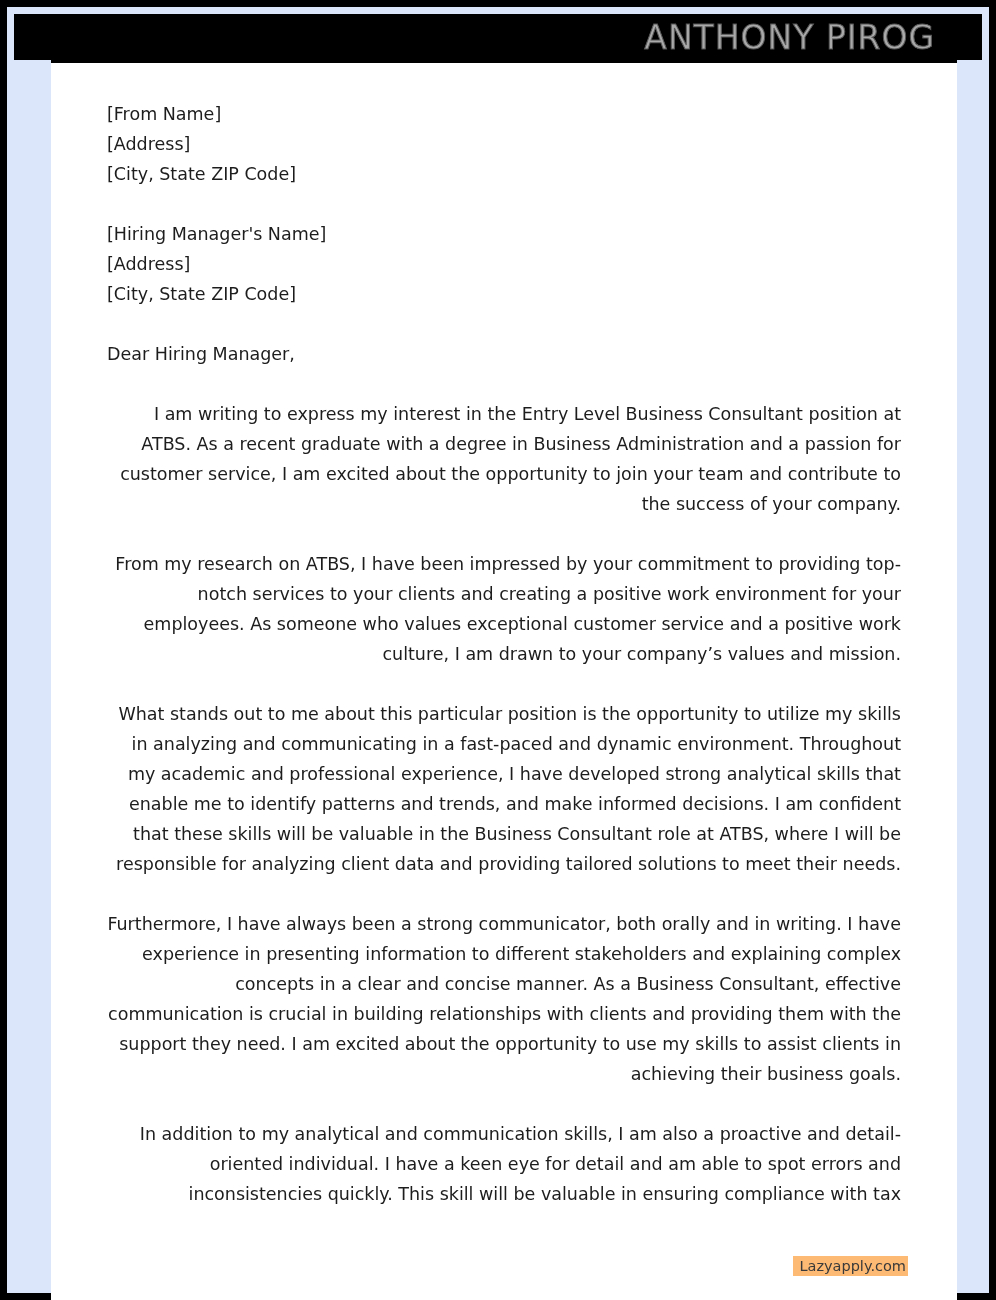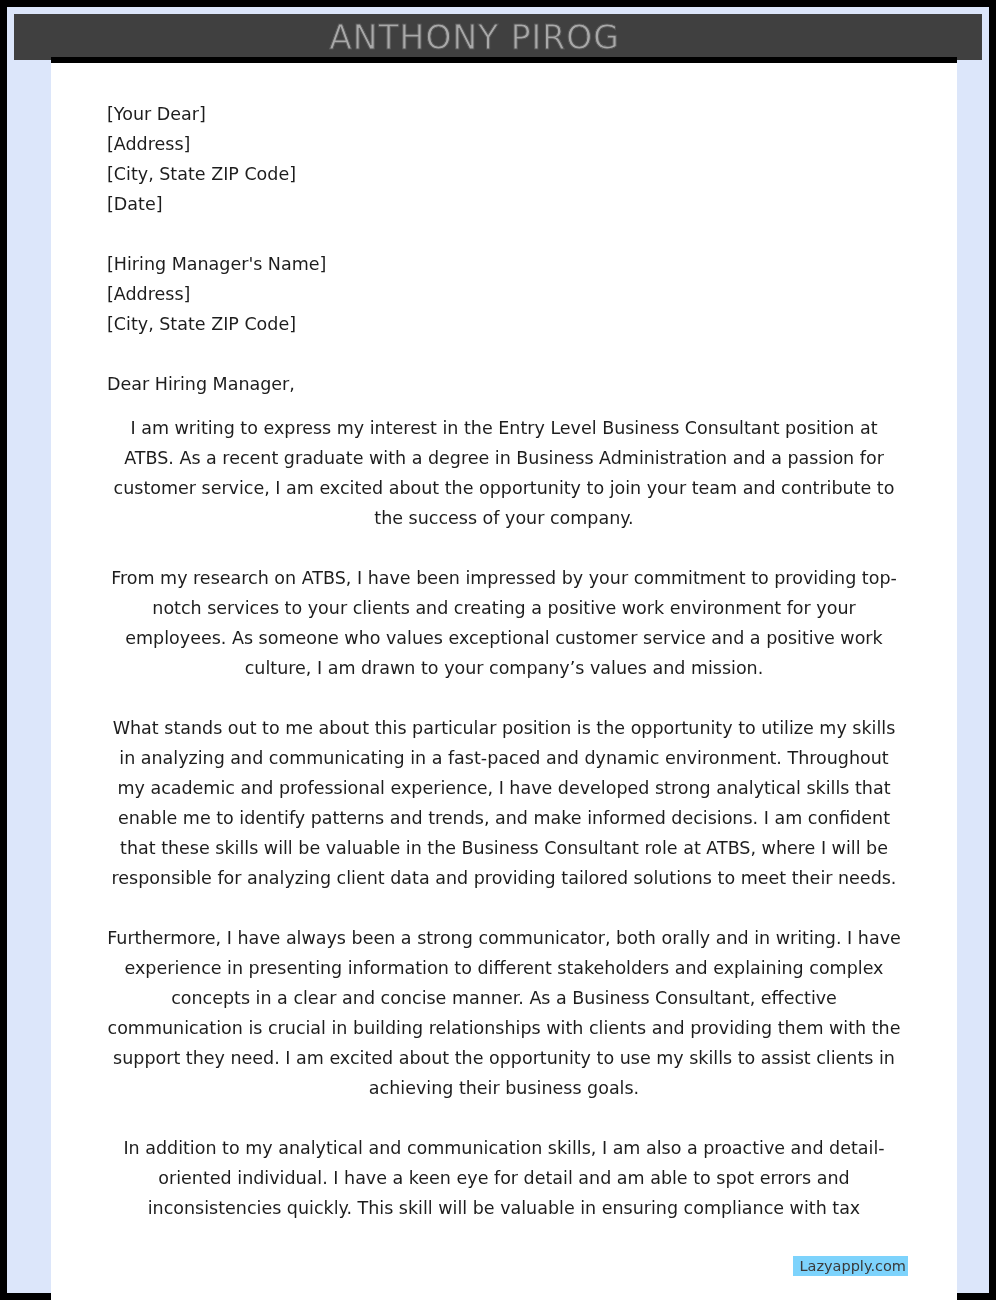--- a/index.html
+++ b/index.html
@@ -23,24 +23,24 @@
     border: 7px solid #000000;
     box-sizing: border-box;
     background: #dce6fa;
   }
   .header-band {
     position: absolute;
     left: 7px;
     top: 7px;
     right: 7px;
     height: 46px;
-    background: #404040;
+    background: #000000;
     display: flex;
     align-items: center;
-    justify-content: center;
+    justify-content: flex-end;
   }
   .header-name {
     font-family: "DejaVu Sans", sans-serif;
     font-size: 33px;
     letter-spacing: 1px;
     color: #a9a9a9;
     -webkit-text-stroke: 1px #555;
     text-shadow: 0 0 0 #888;
     padding-right: 47px;
     font-weight: 400;
@@ -73,59 +73,58 @@
     font-family: "DejaVu Sans", sans-serif;
   }
   .addr-line {
     white-space: pre;
   }
   .blockgap {
     height: 30px;
   }
   p.para {
     margin: 0 0 30px 0;
-    text-align: center;
+    text-align: right;
   }
   p.para:last-child {
     margin-bottom: 0;
   }
   .salutation {
-    margin: 0 0 14px 0;
+    margin: 0 0 30px 0;
   }
   .watermark {
     position: absolute;
     right: 49px;
     bottom: 24px;
     font-size: 14.5px;
     color: #3a3a3a;
     font-family: "DejaVu Sans", sans-serif;
-    background: #7dd3fc;
+    background: #fdba74;
     padding: 2px 2px 2px 6px;
     white-space: nowrap;
   }
 </style>
 </head>
 <body>
 
 <div class="page-frame">
 
   <div class="header-band">
     <div class="header-name">ANTHONY PIROG</div>
   </div>
 
   <div class="rule-bar"></div>
 
   <div class="doc-sheet">
     <div class="doc-body">
 
       <div>
-        <div class="addr-line">[Your Dear]</div>
+        <div class="addr-line">[From Name]</div>
         <div class="addr-line">[Address]</div>
         <div class="addr-line">[City, State ZIP Code]</div>
-        <div class="addr-line">[Date]</div>
       </div>
 
       <div class="blockgap"></div>
 
       <div>
         <div class="addr-line">[Hiring Manager's Name]</div>
         <div class="addr-line">[Address]</div>
         <div class="addr-line">[City, State ZIP Code]</div>
       </div>
 

